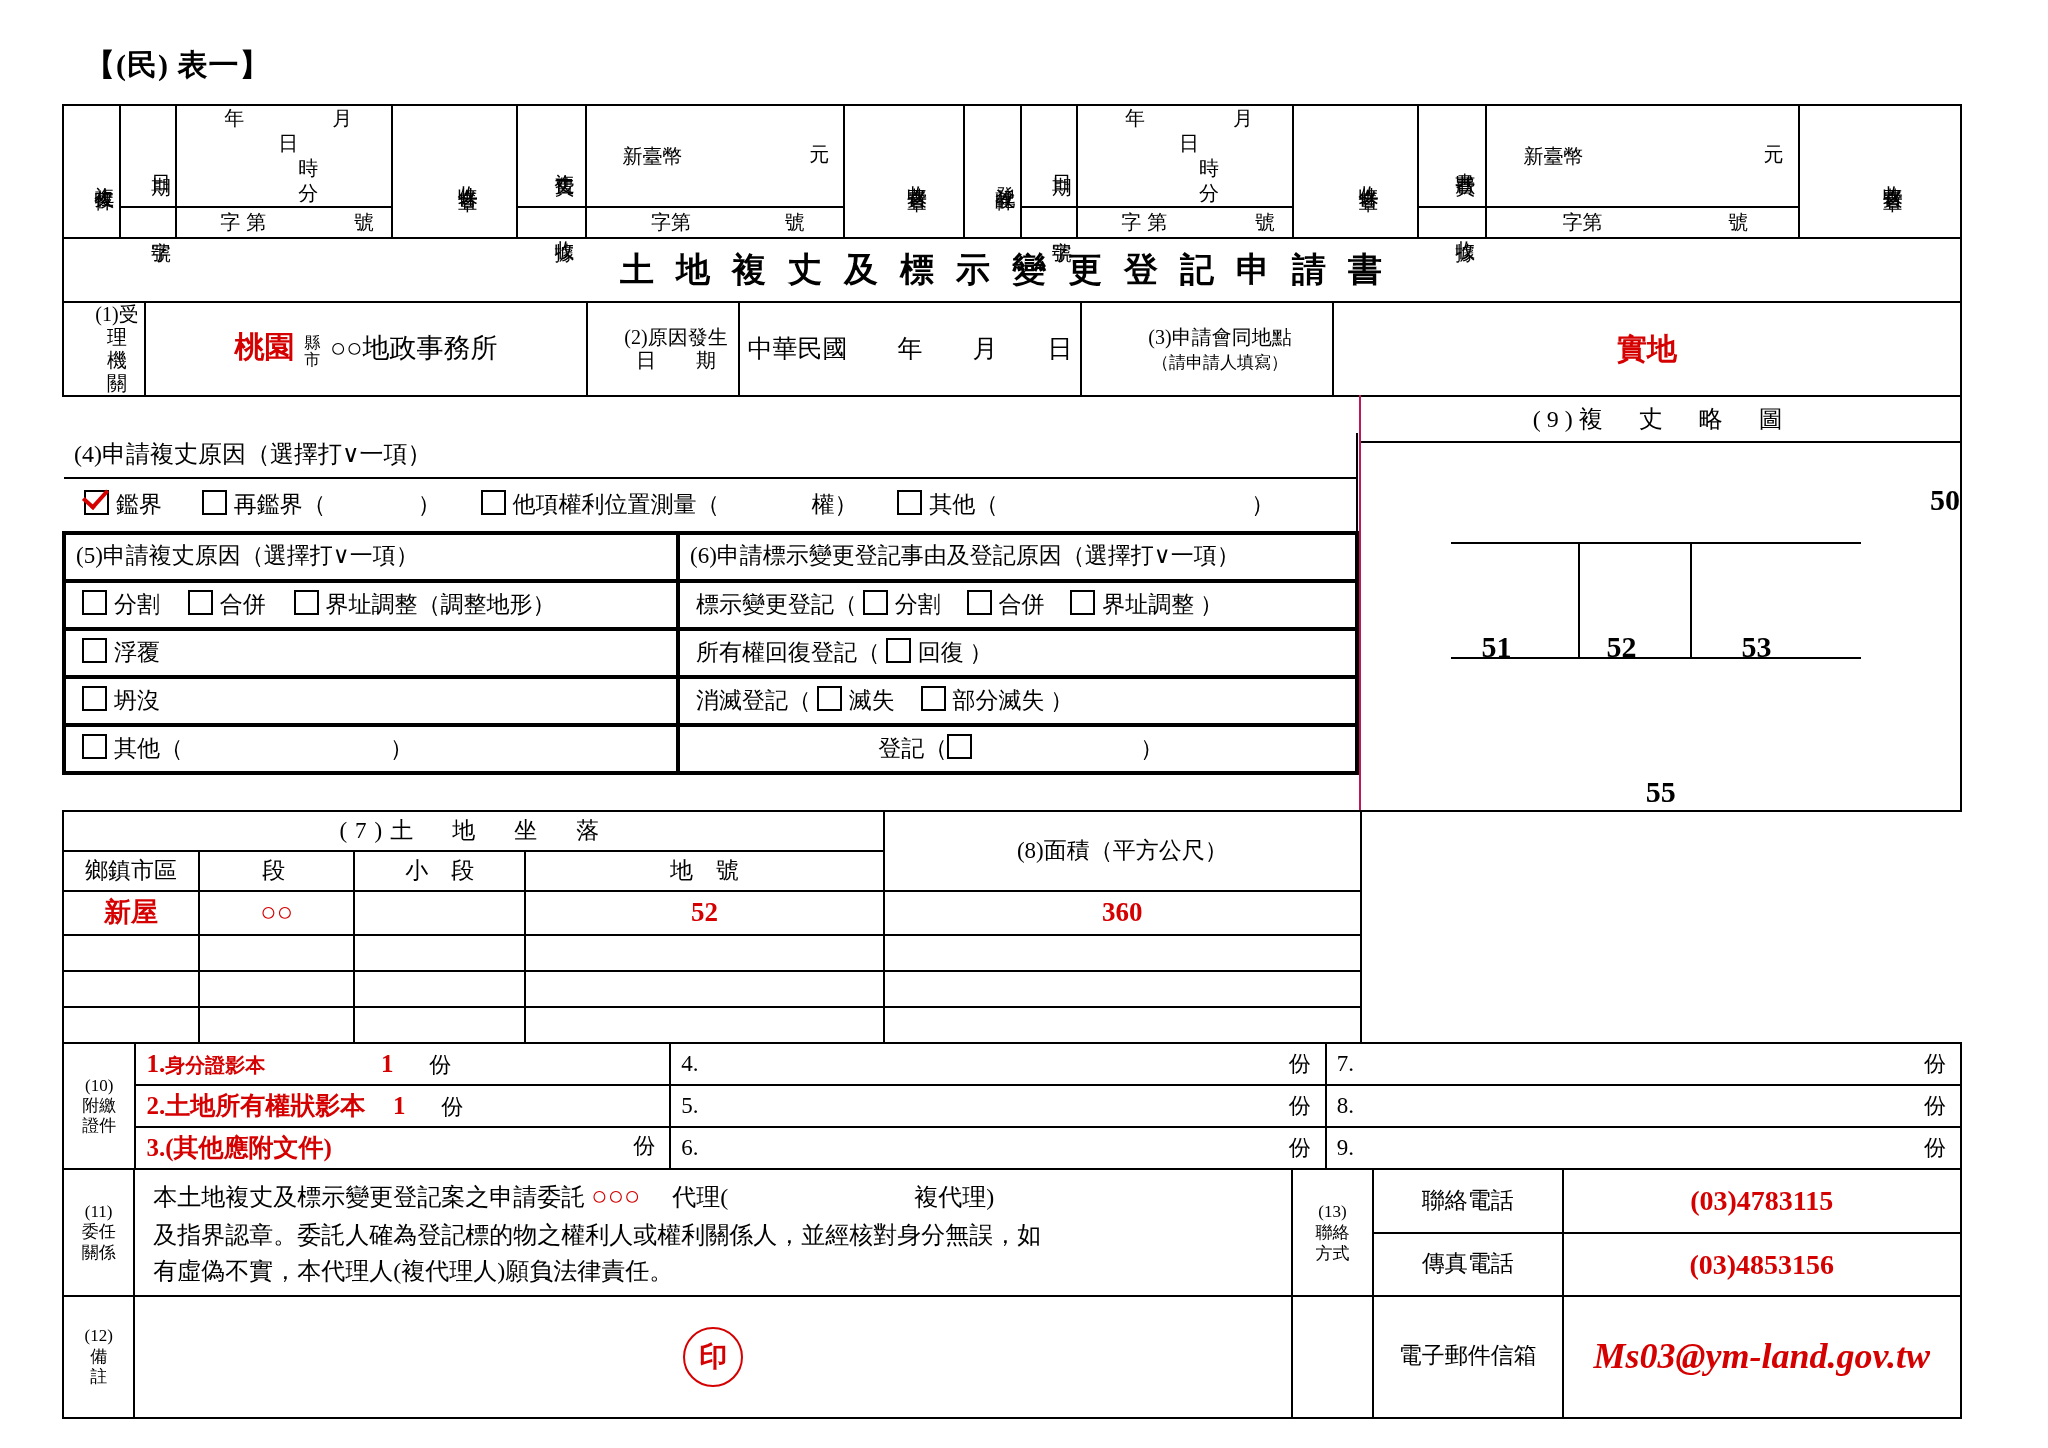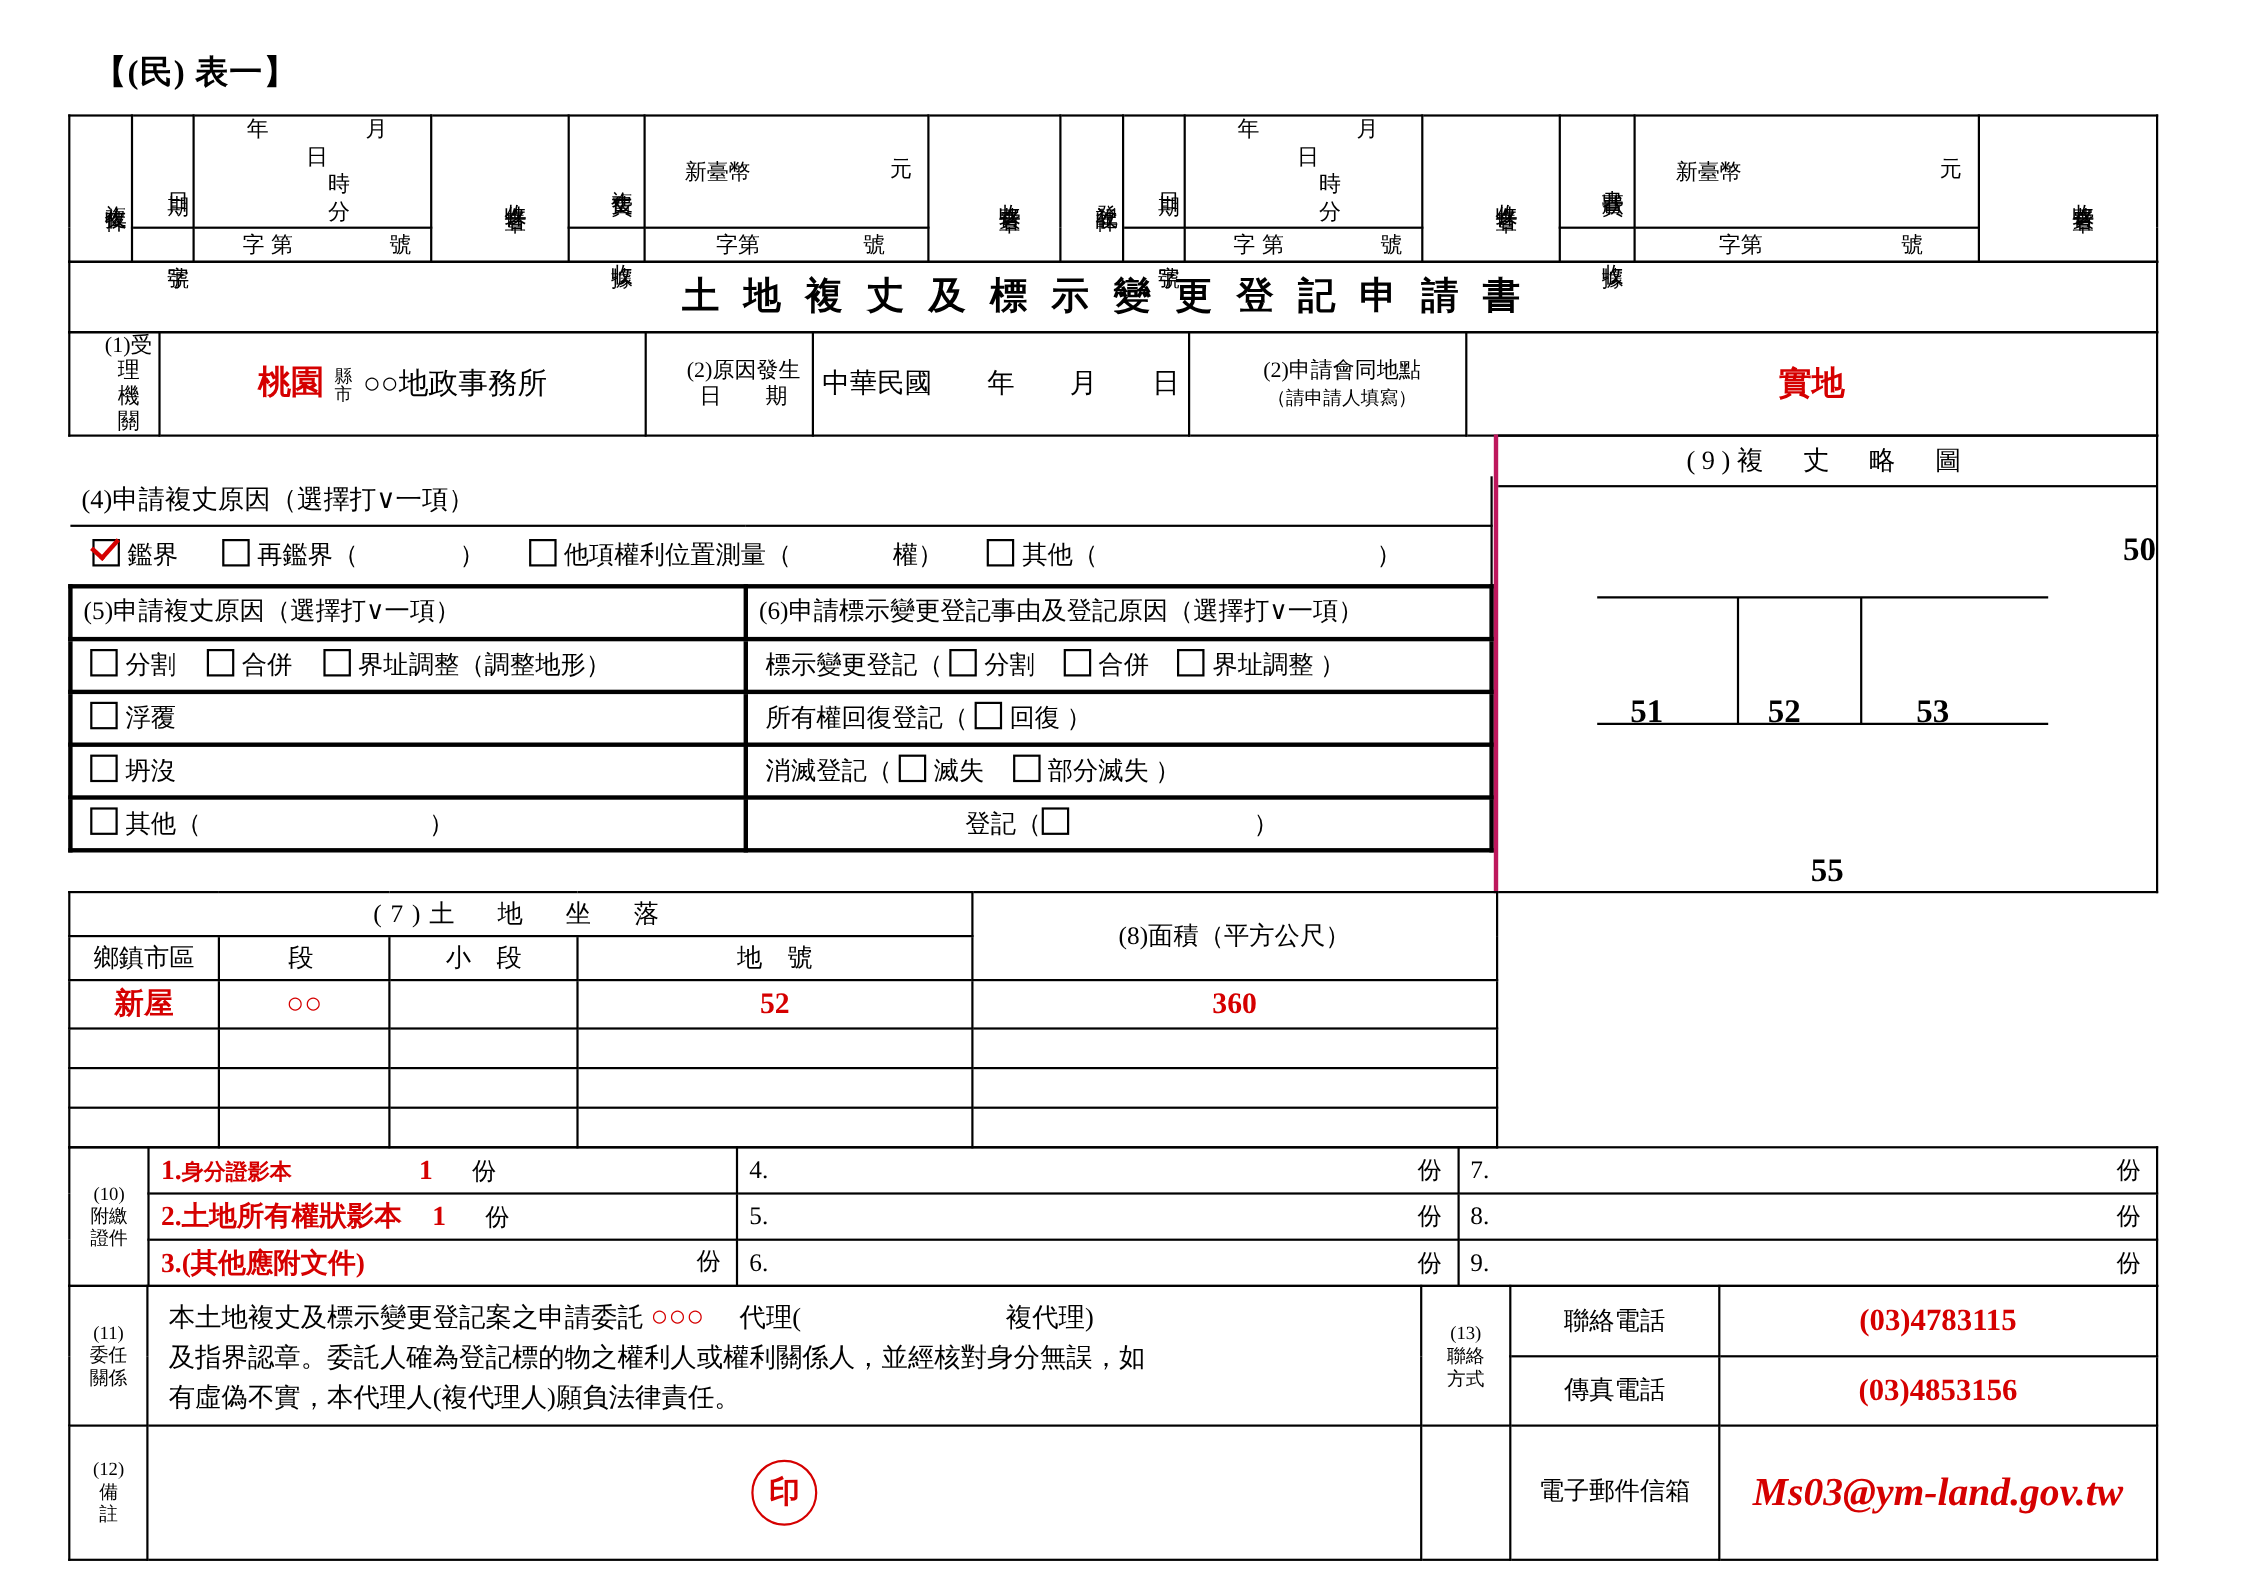--- a/index.html
+++ b/index.html
@@ -137,35 +137,35 @@
           <span style="font-size:27px;">○○</span><span style="font-size:27px;">地政事務所</span>
         </td>
         <td style="width:150px;">
           <div class="small" style="line-height:1.15;">(2)原因發生<br>日　　期</div>
         </td>
         <td style="width:340px;">
           <span style="font-size:25px;">中華民國　　年　　月　　日</span>
         </td>
         <td style="width:250px;">
           <div class="small" style="line-height:1.2;">
-            <span>(2)申請會同地點</span><br>
+            <span>(3)申請會同地點</span><br>
             <span class="xsmall">（請申請人填寫）</span>
           </div>
         </td>
         <td>
           <span class="red" style="font-size:30px;">實地</span>
         </td>
       </tr>
     </tbody>
       </table>
 
     <table style="width:1900px;margin-top:-2px;">
       <tbody>
           <tr>
-        <td style="width:1300px;padding:0;border-right:4px solid #be185d;" class="nb">
+        <td style="width:1300px;padding:0;border-right:2px solid #be185d;" class="nb">
           <table style="width:100%;border-collapse:collapse;">
             <tbody>
                   <tr>
               <td colspan="2" class="lft" style="height:44px;border-left:none;border-top:none;">
                 <span style="font-size:24px;">(4)申請複丈原因（選擇打∨一項）</span>
               </td>
             </tr>
             <tr>
               <td colspan="2" class="lft" style="height:52px;border-left:none;">
                 <span style="display:inline-block;margin-left:10px;"><span class="cbx checked"></span><span>鑑界</span></span>

